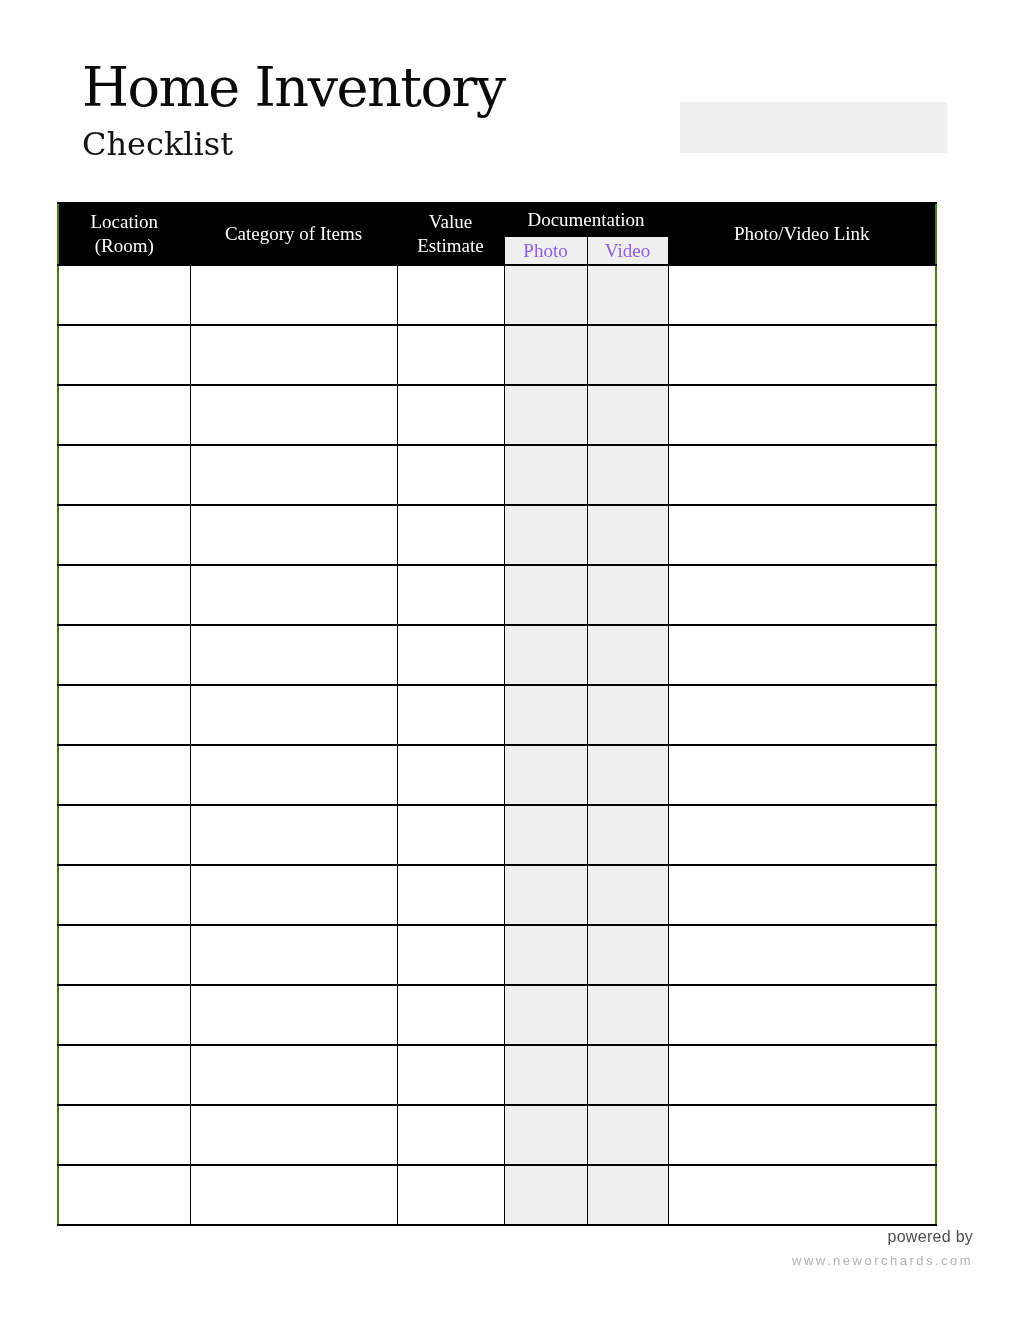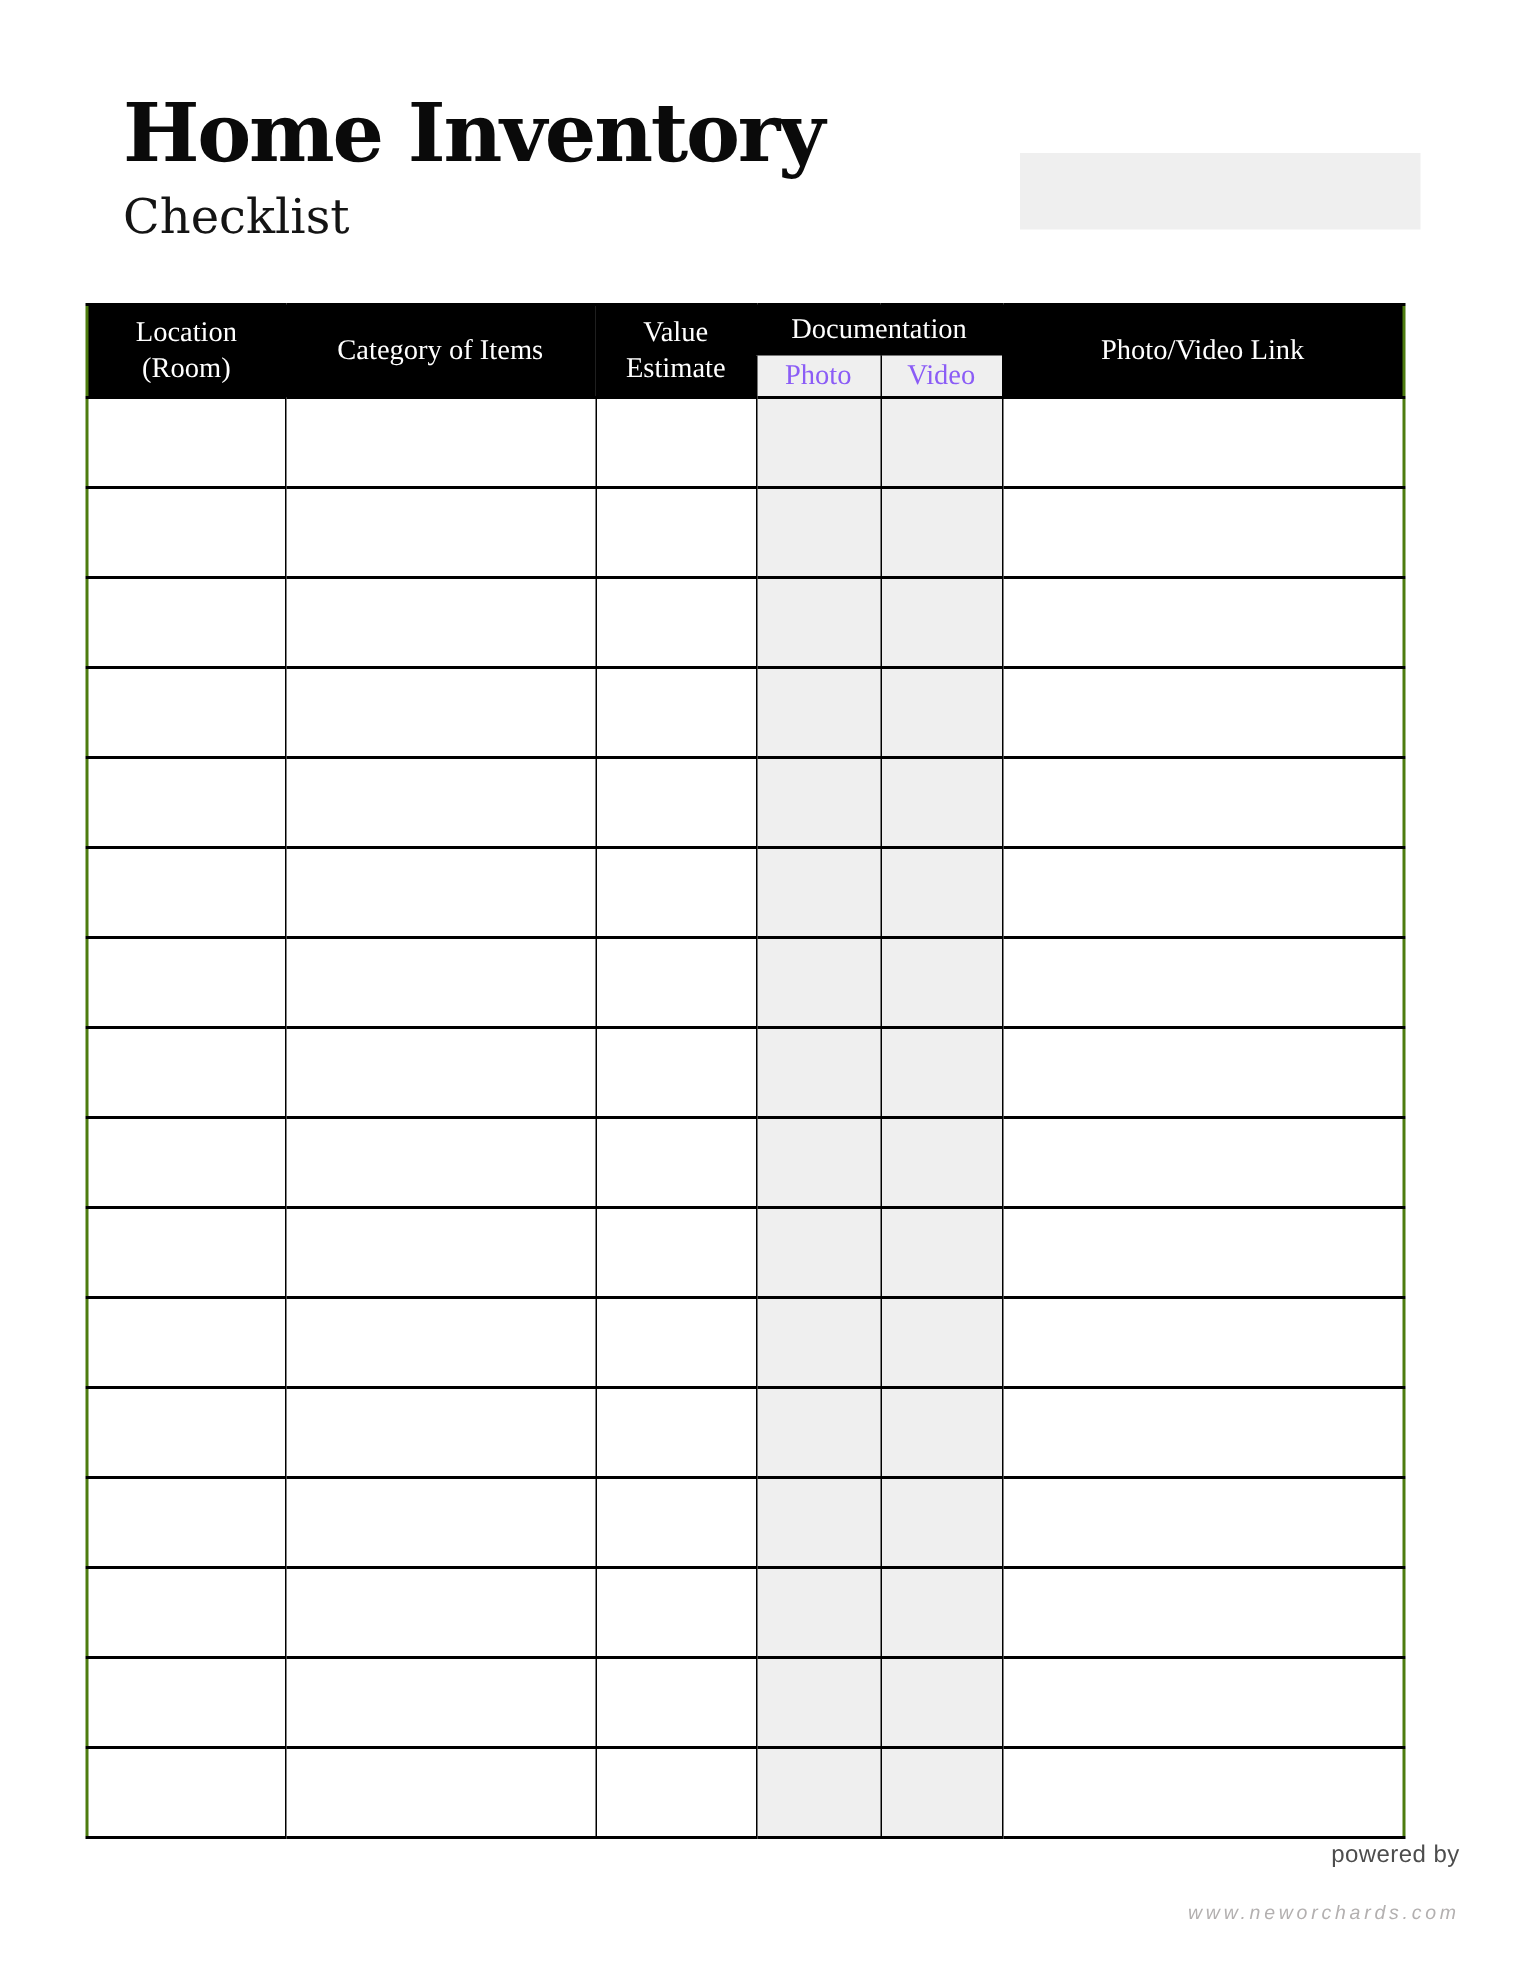--- a/index.html
+++ b/index.html
@@ -16,21 +16,21 @@
     position:relative;
     font-family:"Liberation Serif","DejaVu Serif",serif;
     color:#0a0a0a;
     overflow:hidden;
   }
 
   
   .title-block{position:absolute;left:82px;top:58px;}
   .title{
     font-family:"DejaVu Serif","Liberation Serif",serif;
-    font-weight:700;
+    font-weight:400;
     font-size:54px;
     letter-spacing:-1.5px;
     line-height:1.12;
     color:#0a0a0a;
     white-space:nowrap;
   }
   .subtitle{
     font-family:"DejaVu Serif","Liberation Serif",serif;
     font-weight:400;
     font-size:32px;
@@ -99,25 +99,24 @@
   }
   .brand{
     margin-top:5px;
     font-size:28px;
     font-weight:700;
     color:var(--brand-red);
     letter-spacing:0.5px;
     white-space:nowrap;
   }
   .website{
-    margin-top:21px;
+    margin-top:7px;
     font-size:13px;
     color:#b3b0b0;
     letter-spacing:2.5px;
-    font-style:italic;
   }
 </style>
 </head>
 <body>
 
 <div class="title-block">
   <div class="title">Home Inventory</div>
   <div class="subtitle">Checklist</div>
 </div>
 

